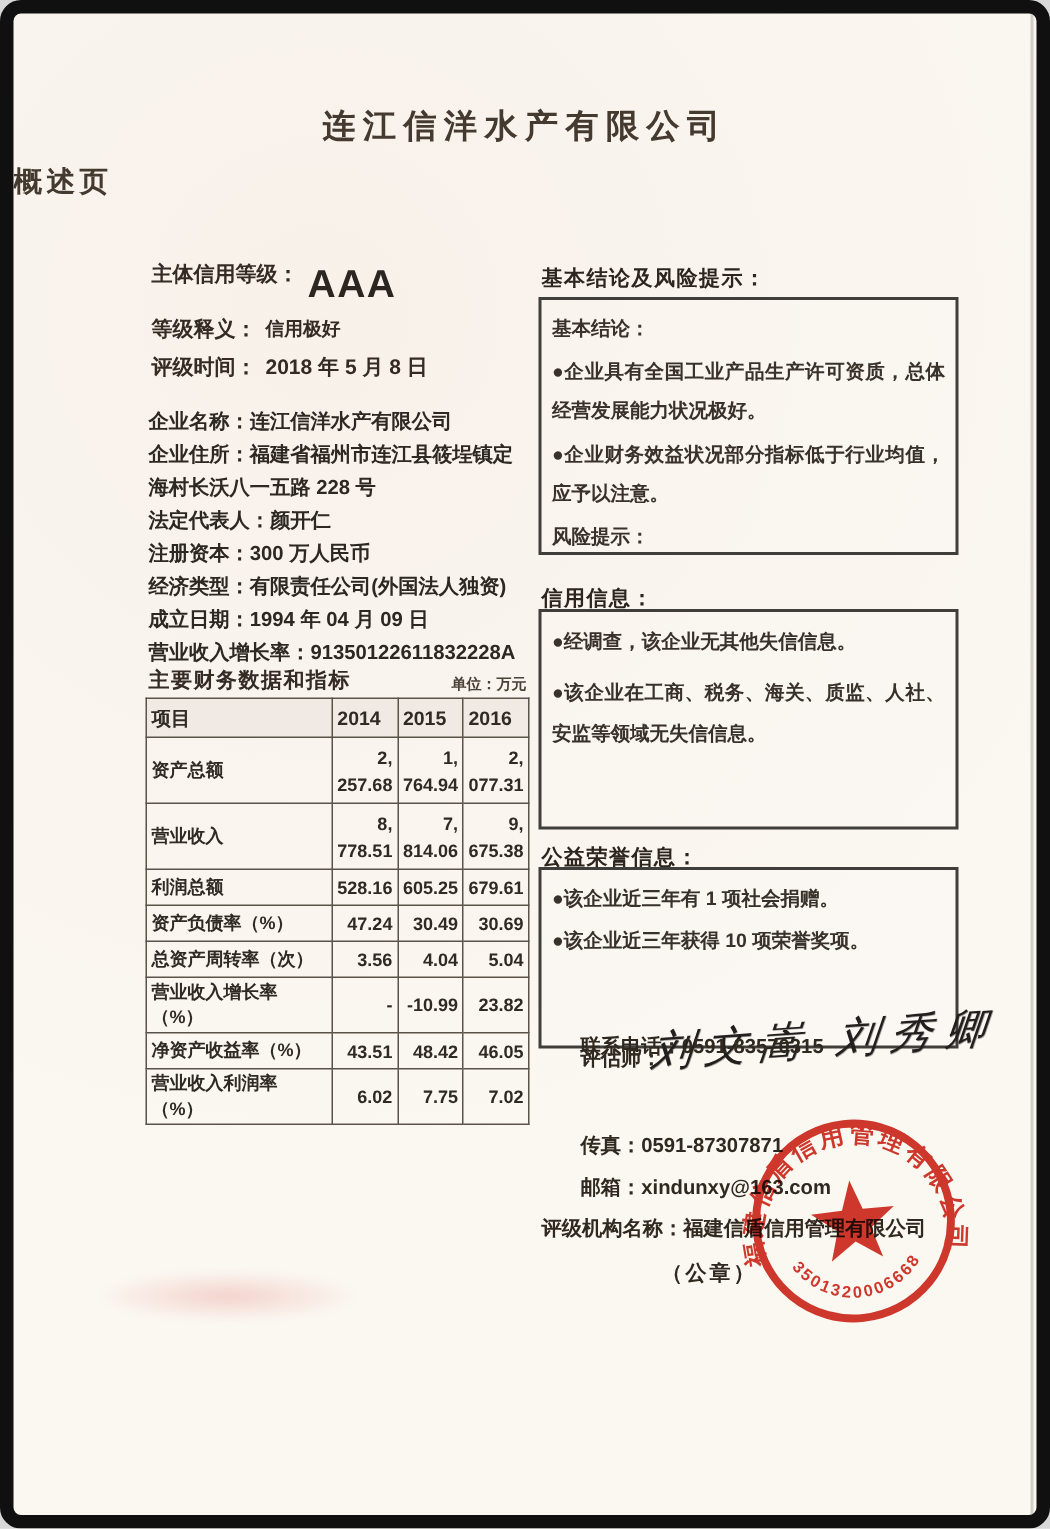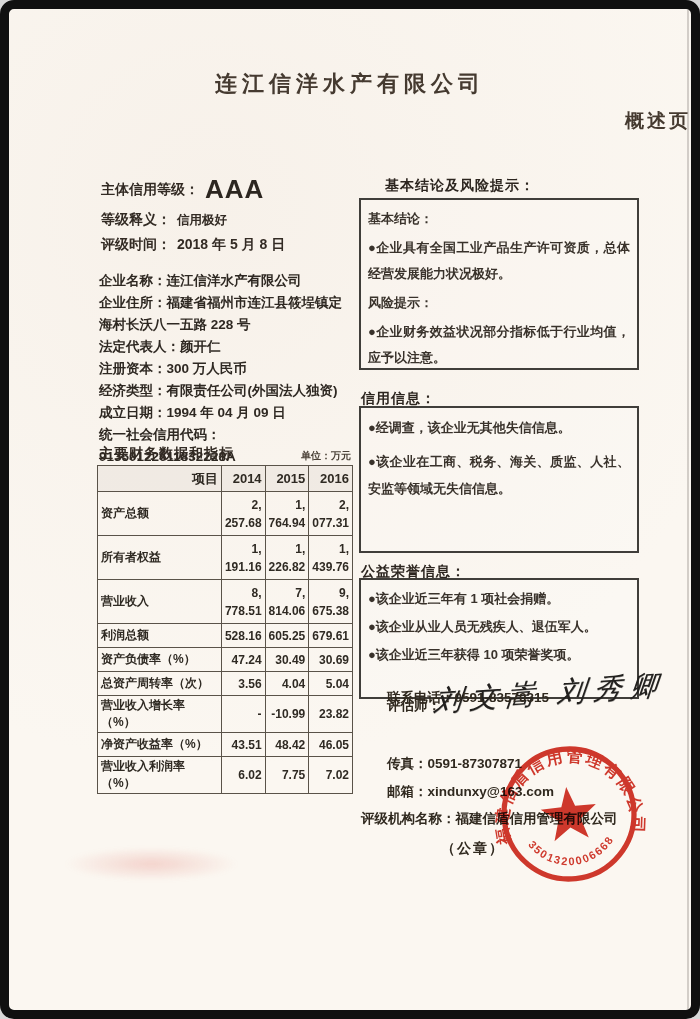--- a/index.html
+++ b/index.html
@@ -6,48 +6,48 @@
   *{box-sizing:border-box;font-family:"Liberation Sans","DejaVu Sans",sans-serif;}
   .page{
     position:relative;width:700px;height:1019px;margin:0 auto;
     background:#fbf7f1;
     background-image:radial-gradient(circle at 30% 20%, rgba(240,230,220,.35), rgba(0,0,0,0) 60%);
     border:9px solid #101010;border-radius:14px;overflow:hidden;
     color:#332b24;
   }
   .abs{position:absolute;}
   .doc-title{top:60px;left:0;right:0;text-align:center;font-size:22px;font-weight:bold;letter-spacing:5px;color:#453a30;}
-  .doc-subtitle{top:99px;left:0;right:0;text-align:right;font-size:19px;font-weight:bold;letter-spacing:3px;color:#453a30;padding-left:48px;}
+  .doc-subtitle{top:99px;left:0;right:0;text-align:left;font-size:19px;font-weight:bold;letter-spacing:3px;color:#453a30;}
 
   .rating-block{top:165px;left:92px;width:260px;}
-  .rating-line{display:flex;align-items:center;margin-bottom:4px;}
+  .rating-line{display:flex;align-items:flex-start;margin-bottom:4px;}
   .rating-line .lbl{font-size:14px;font-weight:bold;white-space:nowrap;}
   .grade-val{font-size:26px;font-weight:bold;letter-spacing:1px;margin-left:6px;color:#2c2620;}
   .meaning-val{font-size:12.5px;font-weight:bold;margin-left:6px;}
   .date-val{font-size:14px;font-weight:bold;margin-left:6px;}
   .rating-line.r2{margin-top:6px;}
   .rating-line.r3{margin-top:7px;}
 
   .company-block{top:261px;left:90px;width:256px;font-size:13.5px;font-weight:bold;line-height:22px;color:#2e2822;}
   .company-field{margin:0;}
 
   .fin-head{top:436px;left:90px;width:252px;display:flex;justify-content:space-between;align-items:flex-end;}
   .fin-title{font-size:14px;font-weight:bold;letter-spacing:1px;}
   .fin-unit{font-size:10px;font-weight:bold;color:#4a4137;}
 
   table.fin{top:456px;left:88px;position:absolute;border-collapse:collapse;width:256px;}
   table.fin th,table.fin td{border:1.4px solid #5a5349;padding:1px 3px;color:#2f2a23;}
-  table.fin th{font-size:13px;font-weight:bold;text-align:right;height:26px;background:rgba(70,60,50,.05);}
+  table.fin th{font-size:13px;font-weight:bold;text-align:left;height:26px;background:rgba(70,60,50,.05);}
   td.rowlbl{font-size:12px;font-weight:bold;text-align:left;width:126px;}
   td.val{font-size:12px;font-weight:bold;text-align:right;white-space:pre-line;line-height:1.5;width:43px;}
   tr.tall td{height:44px;}
   tr.short td{height:24px;}
 
   .sec-title{font-size:14px;font-weight:bold;letter-spacing:1px;color:#2c251f;}
-  .s1-title{top:168px;left:352px;margin-left:24px;}
+  .s1-title{top:168px;left:352px;}
   .s2-title{top:381px;left:352px;}
   .s3-title{top:554px;left:352px;}
   .info-box{position:absolute;left:350px;width:280px;border:2px solid #403e3a;padding:6px 7px;overflow:hidden;background:rgba(255,255,255,.15);}
   .box1{top:189px;height:172px;}
   .box2{top:397px;height:147px;}
   .box3{top:569px;height:121px;}
   .info-box p{margin:0 0 3px;font-size:13px;font-weight:bold;line-height:26px;color:#39322b;text-align:justify;}
   .box2 p{line-height:27px;margin-bottom:7px;}
   .box3 p{line-height:26px;margin-bottom:2px;}
 
@@ -92,21 +92,21 @@
     </div>
   </div>
 
   <div class="abs company-block">
     <div class="company-field"><span>企业名称：</span><span>连江信洋水产有限公司</span></div>
     <div class="company-field"><span>企业住所：</span><span>福建省福州市连江县筱埕镇定海村长沃八一五路 228 号</span></div>
     <div class="company-field"><span>法定代表人：</span><span>颜开仁</span></div>
     <div class="company-field"><span>注册资本：</span><span>300 万人民币</span></div>
     <div class="company-field"><span>经济类型：</span><span>有限责任公司(外国法人独资)</span></div>
     <div class="company-field"><span>成立日期：</span><span>1994 年 04 月 09 日</span></div>
-    <div class="company-field"><span>统一社会信用代码：</span><span>91350122611832228A</span></div>
+    <div class="company-field"><span>营业收入增长率：</span><span>91350122611832228A</span></div>
   </div>
 
   <div class="abs fin-head">
     <span class="fin-title">主要财务数据和指标</span>
     <span class="fin-unit">单位：万元</span>
   </div>
 
   <table class="fin">
     <thead>
       <tr>
@@ -120,29 +120,20 @@
       <tr class="tall">
         <td class="rowlbl">资产总额</td>
         <td class="val">2,
 257.68</td>
         <td class="val">1,
 764.94</td>
         <td class="val">2,
 077.31</td>
       </tr>
       <tr class="tall">
-        <td class="rowlbl">所有者权益</td>
-        <td class="val">1,
-191.16</td>
-        <td class="val">1,
-226.82</td>
-        <td class="val">1,
-439.76</td>
-      </tr>
-      <tr class="tall">
         <td class="rowlbl">营业收入</td>
         <td class="val">8,
 778.51</td>
         <td class="val">7,
 814.06</td>
         <td class="val">9,
 675.38</td>
       </tr>
       <tr class="short">
         <td class="rowlbl">利润总额</td>
@@ -180,34 +171,33 @@
         <td class="val">7.75</td>
         <td class="val">7.02</td>
       </tr>
     </tbody>
   </table>
 
   <div class="abs sec-title s1-title">基本结论及风险提示：</div>
   <div class="info-box box1">
     <p>基本结论：</p>
     <p>●企业具有全国工业产品生产许可资质，总体经营发展能力状况极好。</p>
+    <p>●企业财务效益状况部分指标低于行业均值，应予以注意。</p>
     <p>风险提示：</p>
-    <p>●企业财务效益状况部分指标低于行业均值，应予以注意。</p>
   </div>
 
   <div class="abs sec-title s2-title">信用信息：</div>
   <div class="info-box box2">
     <p>●经调查，该企业无其他失信信息。</p>
     <p>●该企业在工商、税务、海关、质监、人社、安监等领域无失信信息。</p>
   </div>
 
   <div class="abs sec-title s3-title">公益荣誉信息：</div>
   <div class="info-box box3">
     <p>●该企业近三年有 1 项社会捐赠。</p>
-    <p>●该企业从业人员无残疾人、退伍军人。</p>
     <p>●该企业近三年获得 10 项荣誉奖项。</p>
   </div>
 
   <div class="abs signature">刘文嵩 刘秀卿</div>
 
   <div class="abs contact-line c1"><span>评估师：</span></div>
   <div class="abs contact-line c2"><span>联系电话：</span><span>0591-83570315</span></div>
   <div class="abs contact-line c3"><span>传真：</span><span>0591-87307871</span></div>
   <div class="abs contact-line c4"><span>邮箱：</span><span>xindunxy@163.com</span></div>
   <div class="abs agency-line"><span>评级机构名称：</span><span>福建信盾信用管理有限公司</span></div>

